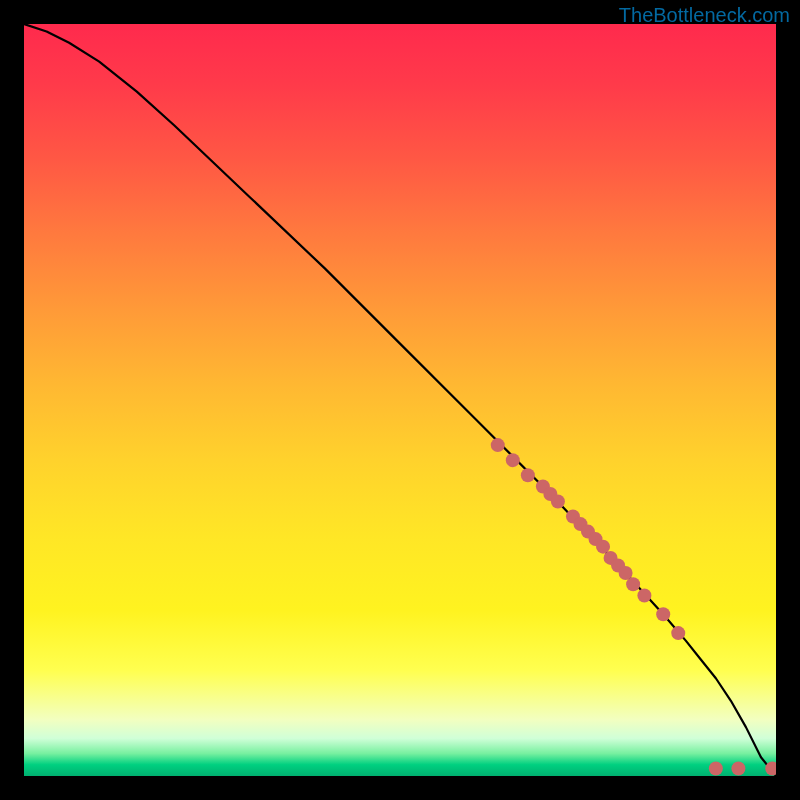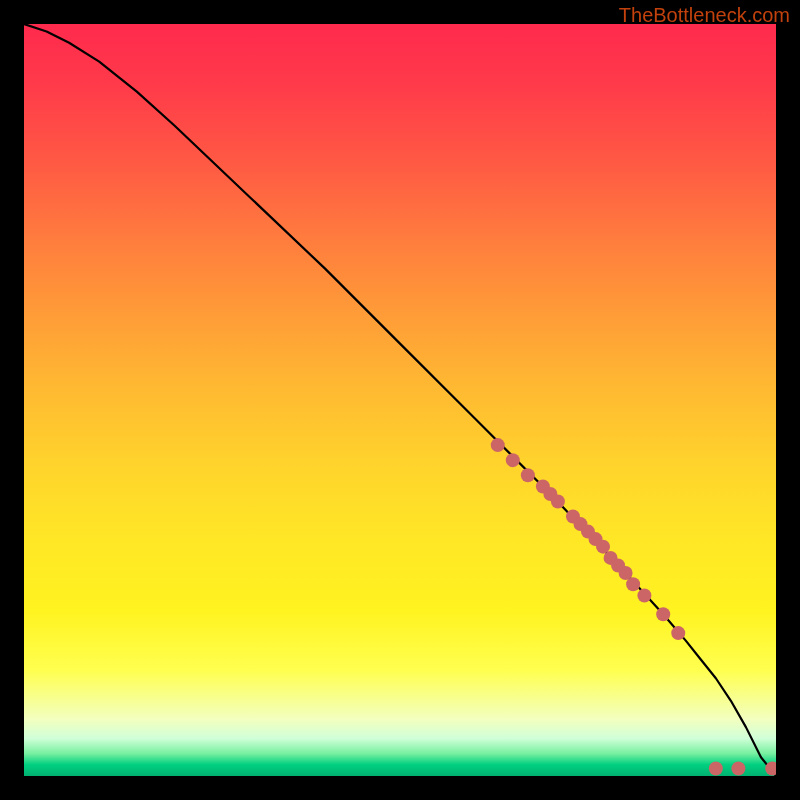--- a/index.html
+++ b/index.html
@@ -1,21 +1,21 @@
 <!DOCTYPE html>
 <html><head>
 <meta charset="utf-8">
 <style>
   * { margin: 0; padding: 0; box-sizing: border-box; }
   body { background: #000; width: 800px; height: 800px; overflow: hidden; position: relative; }
   .watermark {
     position: absolute;
     top: 4px;
     right: 10px;
-    color: #c2410c;
+    color: #0369a1;
     font-family: Arial, sans-serif;
     font-size: 20px;
     font-weight: 500;
     z-index: 20;
   }
   .plot-area {
     position: absolute;
     left: 24px;
     top: 24px;
     width: 752px;

